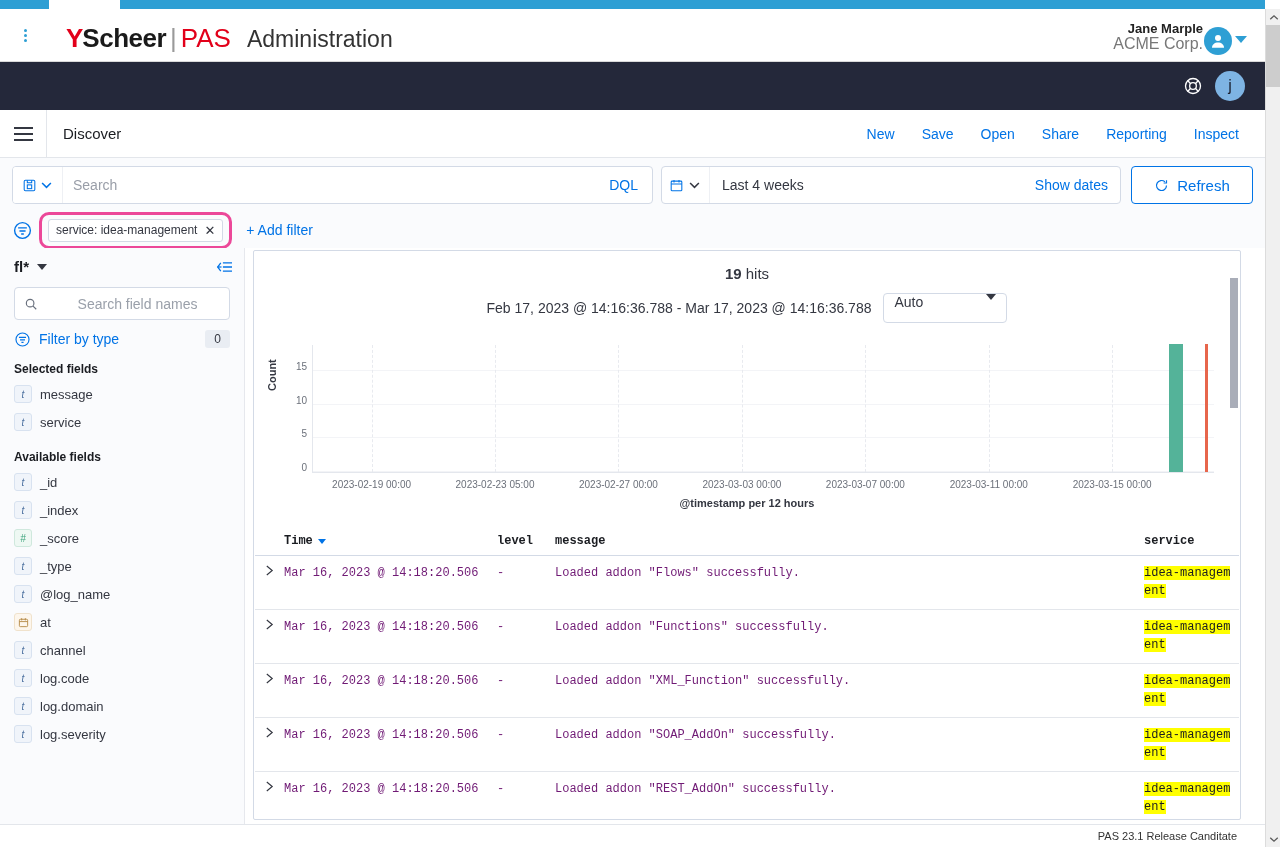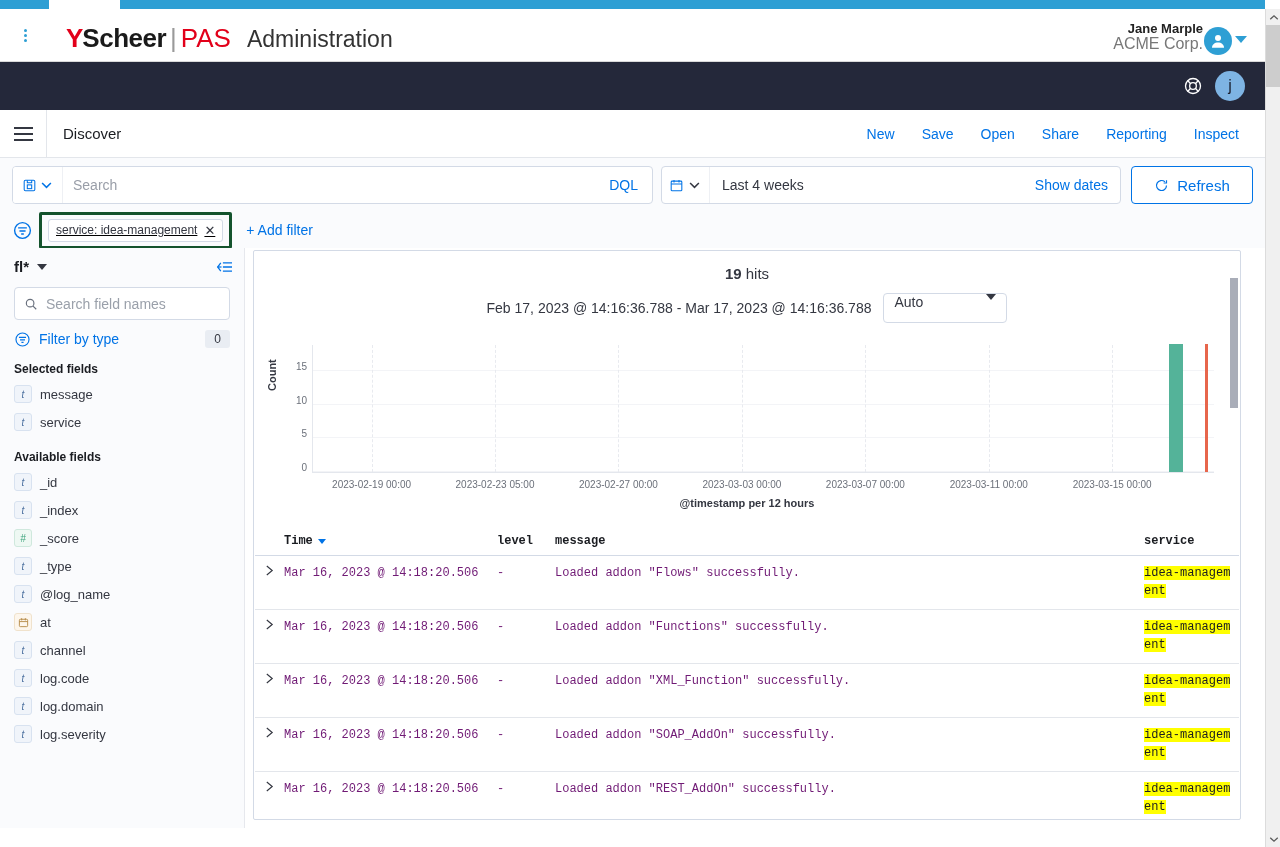--- a/index.html
+++ b/index.html
@@ -76,39 +76,39 @@
   .dt-show { color:#0073e6; font-size:14px; padding-right:12px; }
   .refresh-btn { margin-left:10px; height:38px; width:122px; border:1px solid #0073e6; border-radius:4px;
                  background:#fff; color:#0073e6; font-size:15px; display:flex;align-items:center;
                  justify-content:center; gap:8px; cursor:pointer; }
   .refresh-btn svg { width:15px;height:15px; }
 
   
   .filterbar { position:absolute; left:0; top:212px; width:1265px; height:36px; background:#fafbfd;
                display:flex; align-items:center; padding-left:12px; }
   .fi-icon { width:21px;height:21px; margin-right:6px; flex:none; }
-  .pill-highlight { border:3px solid #14532d; border-radius:2px; padding:4px 6px; display:inline-flex; align-items:center;text-decoration:underline; }
+  .pill-highlight { border:3px solid #ec4899; border-radius:10px; padding:4px 6px; display:inline-flex; align-items:center; }
   .pill { background:#fff; border:1px solid #d3dae6; border-radius:3px; font-size:12px; color:#343741;
           padding:3px 7px; display:inline-flex; align-items:center; gap:7px; }
   .pill .x { font-size:13px; color:#343741; }
   .addfilter { color:#0073e6; font-size:14px; margin-left:14px; }
 
   
   .body { position:absolute; left:0; top:248px; width:1265px; height:580px; display:flex; background:#fff; }
 
   
   .sidebar { width:245px; background:#fafbfd; border-right:1px solid #e6e8ed; padding:10px 14px 0 14px; position:relative;}
   .idx-row { display:flex; align-items:center; gap:8px; margin-bottom:12px; }
   .idx-name { font-size:15px; font-weight:bold; color:#1a1c21; }
   .chev { width:0;height:0;border-left:5px solid transparent;border-right:5px solid transparent;border-top:6px solid #343741;}
   .collapse-icon { position:absolute; right:10px; top:12px; width:18px;height:14px; }
   .fieldsearch { position:relative; height:33px; border:1px solid #d3dae6; border-radius:4px; background:#fff;
                  display:flex; align-items:center; padding-left:9px; gap:8px; }
   .fieldsearch svg { width:14px;height:14px; flex:none;}
-  .fieldsearch input { border:none; outline:none; font-size:14px; color:#343741; background:transparent; width:100%; }
+  .fieldsearch input { border:none; outline:none; font-size:14px; color:#343741; background:transparent; width:100%;text-align:center; }
   .fieldsearch input::placeholder { color:#9aa0aa; }
   .filtertype { display:flex; align-items:center; gap:8px; margin-top:10px; }
   .filtertype svg { width:17px;height:17px; }
   .filtertype .lbl { color:#0073e6; font-size:14px; }
   .filtertype .cnt { margin-left:auto; background:#e9edf3; color:#343741; font-size:12px;
                      border-radius:3px; padding:2px 9px; }
   .sec-title { font-size:12px; font-weight:bold; color:#1a1c21; margin:14px 0 4px 0; }
   .field { display:flex; align-items:center; gap:8px; padding:5px 0; }
   .ftype { width:18px;height:18px; border-radius:3px; display:flex;align-items:center;justify-content:center;
            font-size:10px; font-style:italic; flex:none; }
@@ -514,20 +514,23 @@
           </div>
         </div>
 
         <div class="sb-panel">
           <div class="thumb"></div>
         </div>
       </div>
     </div>
   </div>
 
+  <div class="footer">
+    <span>PAS 23.1 Release Canditate</span>
+  </div>
 
   <div class="outer-sb">
     <div class="up">
       <svg viewBox="0 0 12 8" width="10" height="7" fill="none" stroke="#5a5a5a" stroke-width="1.6">
           <path d="M1.5 6L6 2l4.5 4"></path>
         </svg>
     </div>
     <div class="track">
       <div class="thumb2"></div>
     </div>

